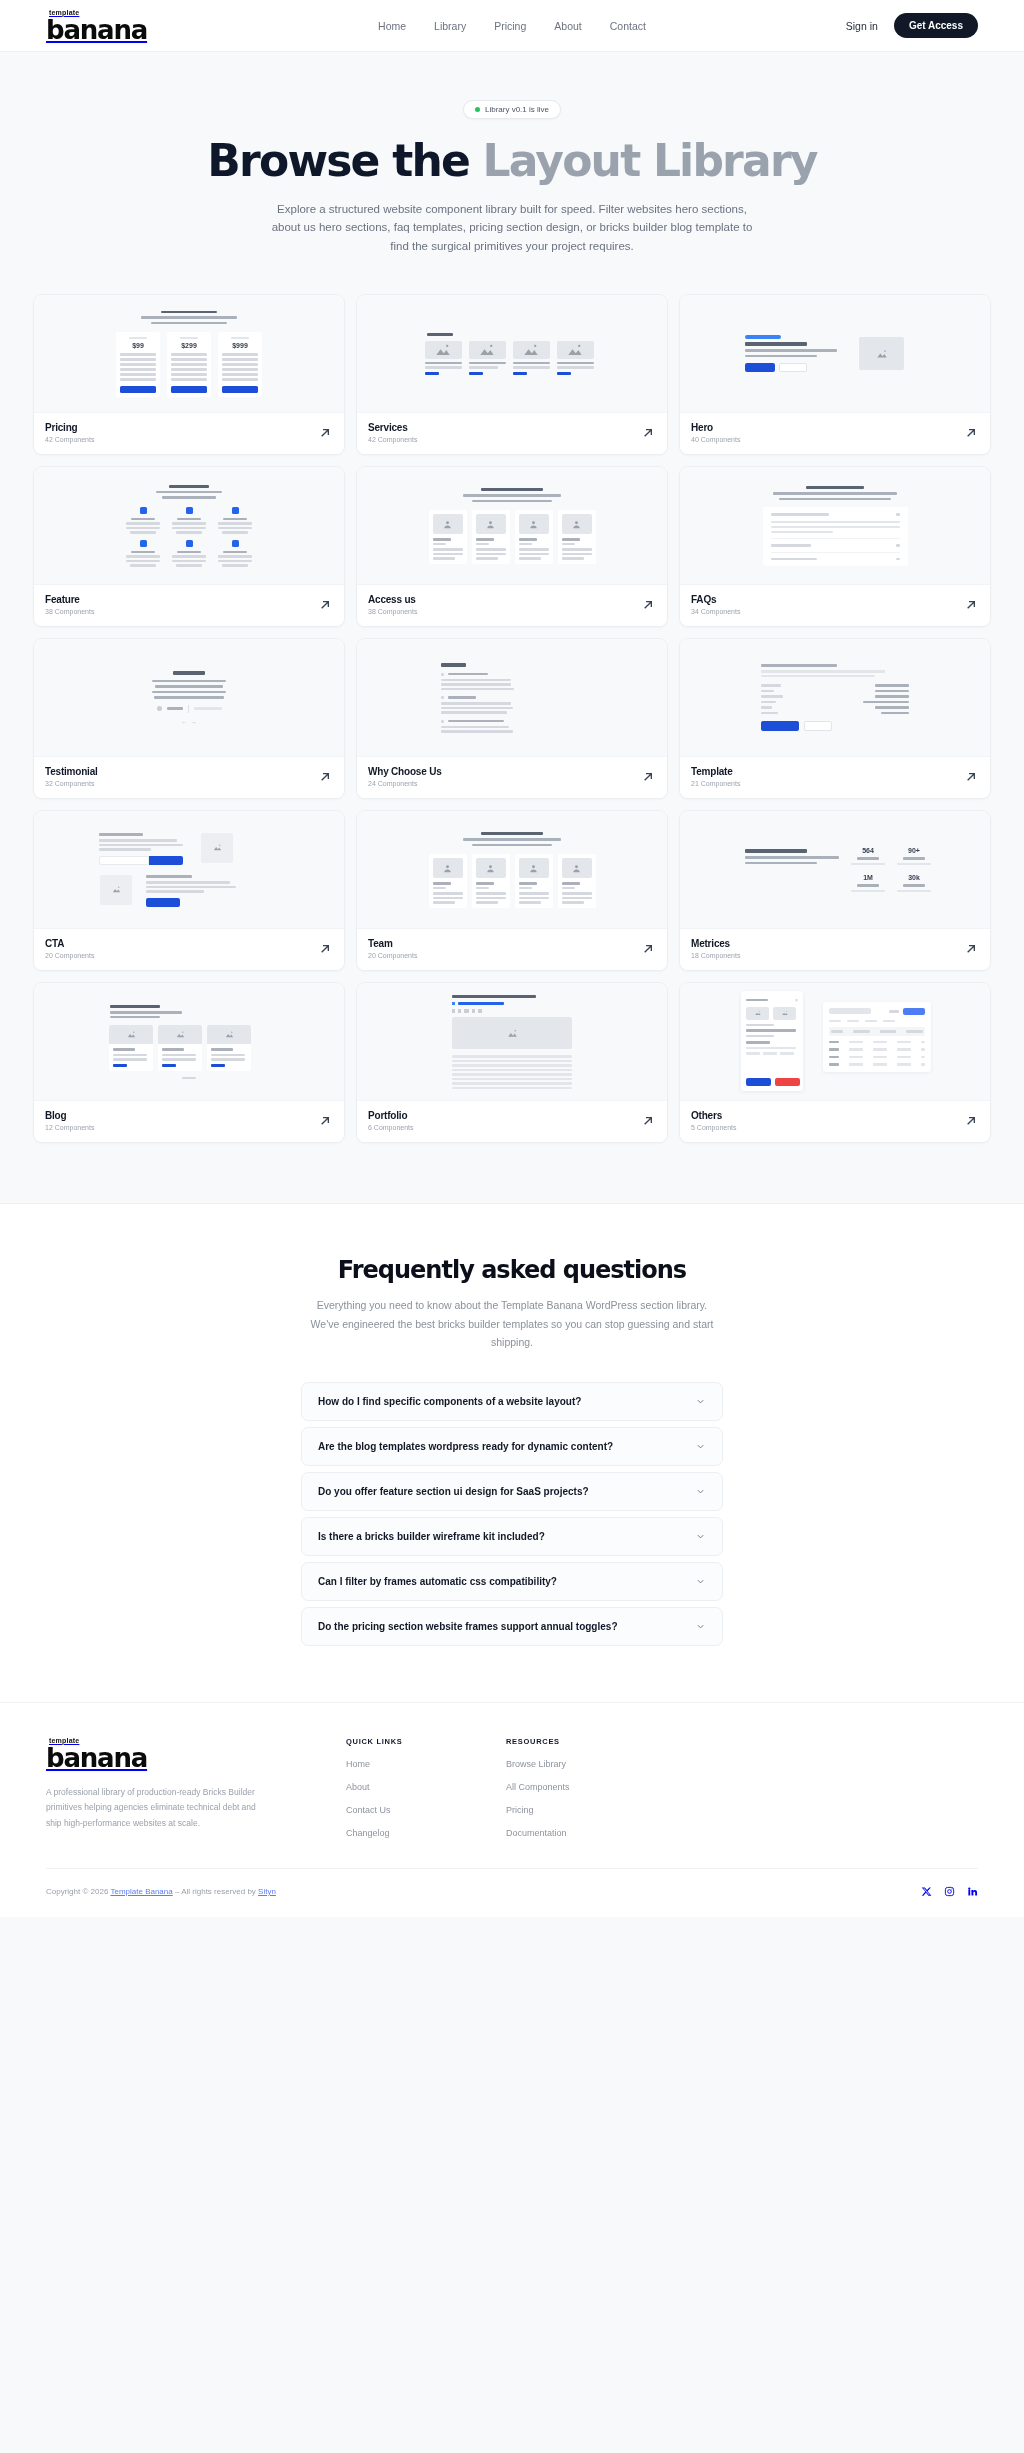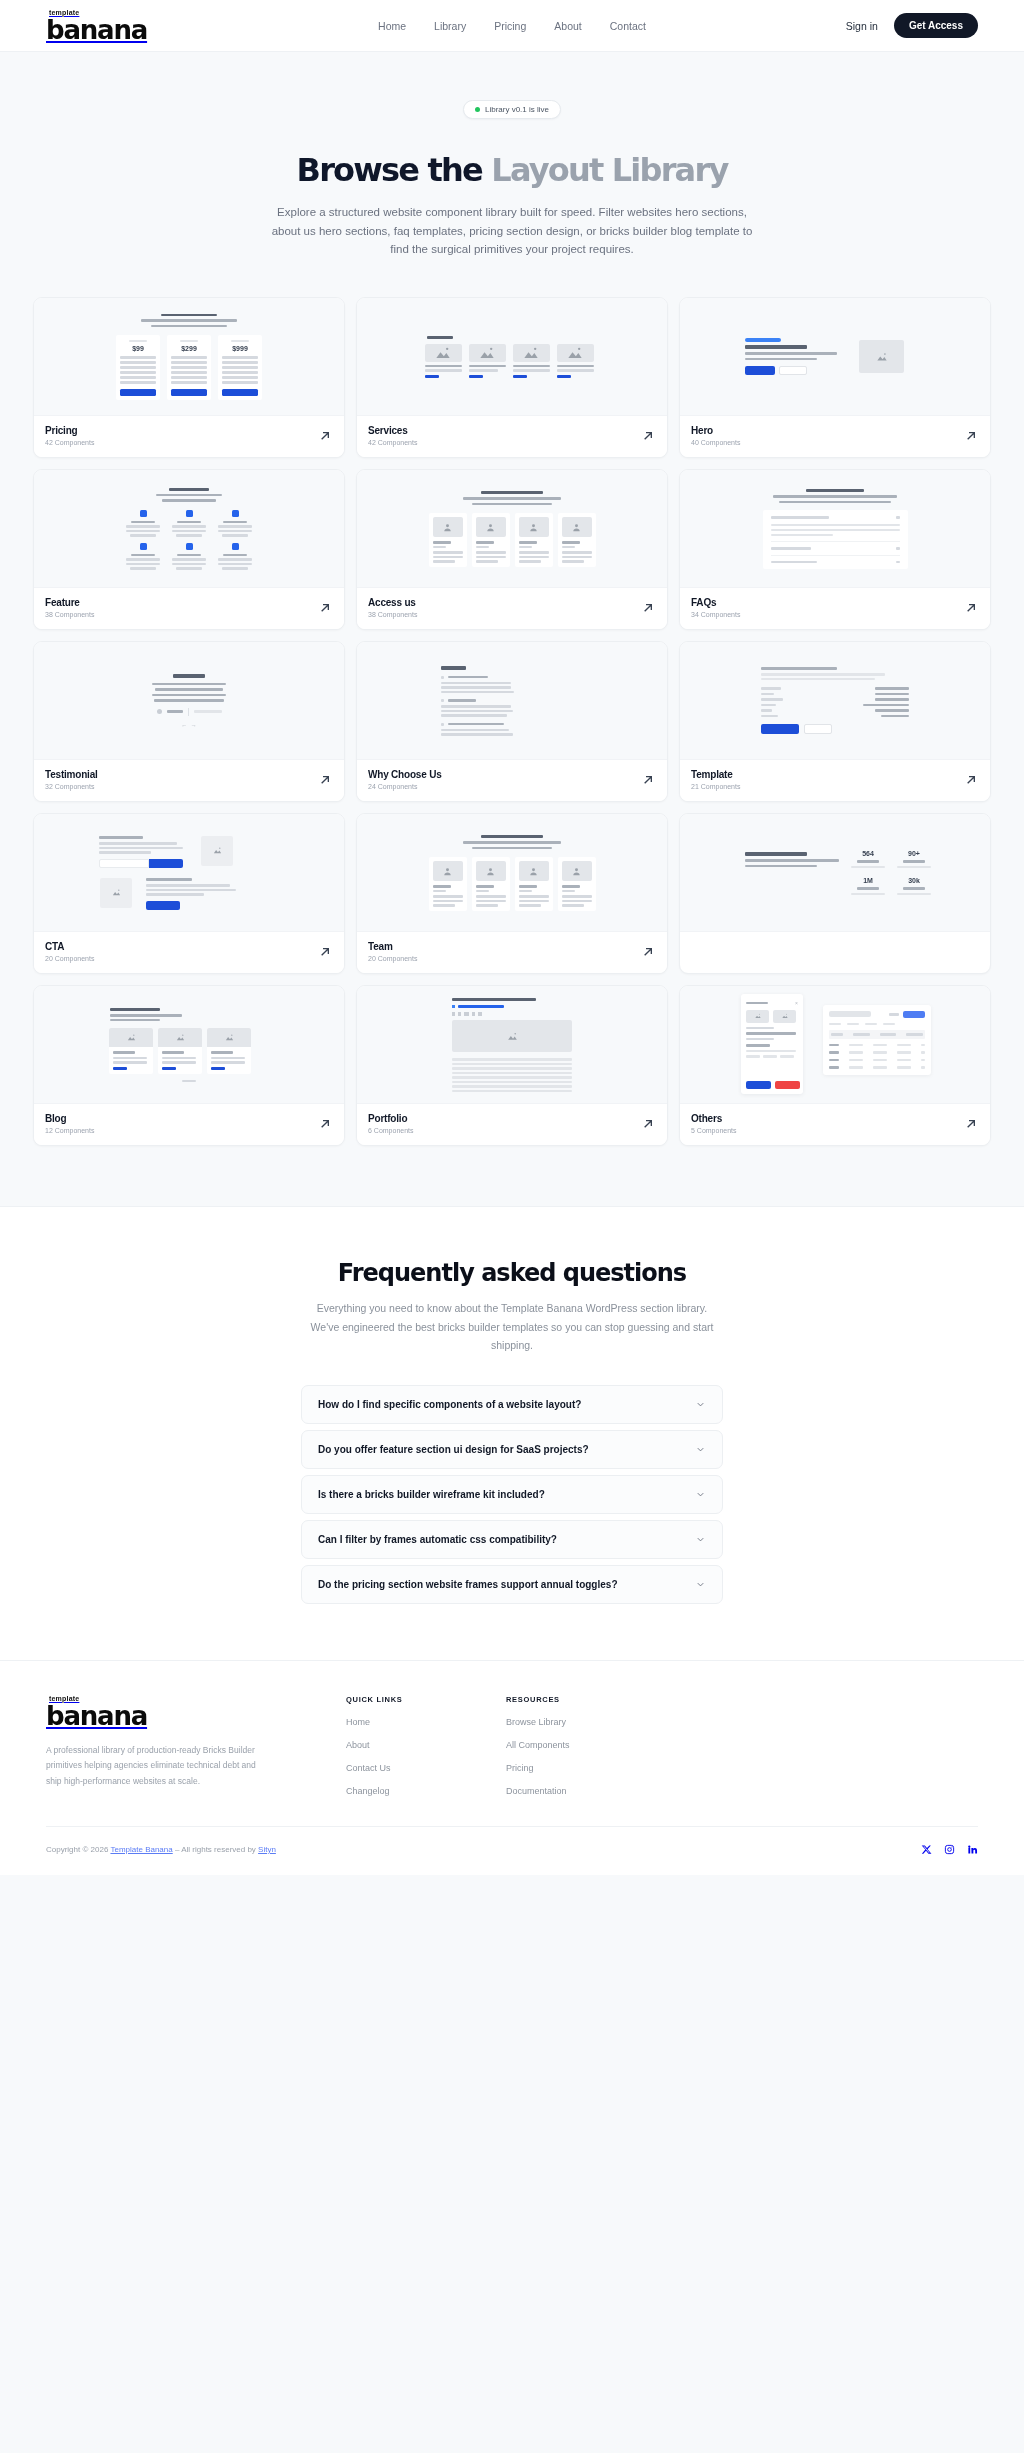--- a/index.html
+++ b/index.html
@@ -39,21 +39,21 @@
   
   .hero { padding: 46px 0 26px; text-align: center; }
   .pill {
     display: inline-flex; align-items: center; gap: 5px;
     background: #fff; border: 1px solid #e6eaee; border-radius: 999px;
     padding: 4px 11px; font-size: 8px; color: #4b5563;
     box-shadow: 0 1px 2px rgba(16,24,40,.04);
   }
   .dot { width: 5px; height: 5px; border-radius: 50%; background: #22c55e; display: inline-block; }
   .hero h1 {
-    margin-top: 34px; font-size: 32px; font-weight: 700; letter-spacing: -1.8px;
+    margin-top: 18px; font-size: 44px; font-weight: 700; letter-spacing: -1.8px;
     font-family: "DejaVu Sans", sans-serif; line-height: 1.08;
   }
   .hero h1 .muted { color: #9aa2ad; }
   .hero p {
     margin: 15px auto 0; max-width: 500px;
     font-size: 11.5px; line-height: 1.65; color: #6b7280;
   }
 
   
   .grid {
@@ -749,20 +749,29 @@
                 <div class="bar light" style="width:34px;margin:3px auto 0"></div>
               </div>
             <div style="width:34px;text-align:center">
                 <div style="font-size:7px;font-weight:700;color:#374151">30k</div>
                 <div class="bar mid" style="width:22px;margin:3px auto 0"></div>
                 <div class="bar light" style="width:34px;margin:3px auto 0"></div>
               </div>
           </div>
         </div>
       </div>
+      <div class="card-foot">
+        <div>
+          <div class="card-title">Metrices</div>
+          <div class="card-sub">18 Components</div>
+        </div>
+        <svg class="arrow-ico" viewBox="0 0 24 24" fill="none" stroke="currentColor" stroke-width="2">
+            <path d="M7 17L17 7M9 7h8v8"></path>
+          </svg>
+      </div>
     </div>
 
     <div class="card">
       <div class="card-preview">
         <div style="width:160px">
           <div class="bar dark" style="width:50px;height:3.5px;margin-left:1px"></div>
           <div class="bar mid" style="width:72px;margin-top:3px;margin-left:1px"></div>
           <div class="bar mid" style="width:50px;margin-top:2px;margin-left:1px"></div>
           <div style="display:flex;gap:5px;margin-top:7px">
             <div class="white-card" style="width:44px;padding:0 0 4px">
@@ -966,20 +975,26 @@
     </div>
 
   </section>
 
   <section class="faq-sec">
     <h2>Frequently asked questions</h2>
     <p class="sub">Everything you need to know about the Template Banana WordPress section library. We've engineered the best bricks builder templates so you can stop guessing and start shipping.</p>
     <div class="faq-list">
       <div class="faq-item">
         <span class="faq-q">How do I find specific components of a website layout?</span>
+        <svg class="chev" viewBox="0 0 24 24" fill="none" stroke="currentColor" stroke-width="2">
+            <path d="M6 9l6 6 6-6"></path>
+          </svg>
+      </div>
+      <div class="faq-item">
+        <span class="faq-q">Are the blog templates wordpress ready for dynamic content?</span>
         <svg class="chev" viewBox="0 0 24 24" fill="none" stroke="currentColor" stroke-width="2">
             <path d="M6 9l6 6 6-6"></path>
           </svg>
       </div>
       <div class="faq-item">
         <span class="faq-q">Do you offer feature section ui design for SaaS projects?</span>
         <svg class="chev" viewBox="0 0 24 24" fill="none" stroke="currentColor" stroke-width="2">
             <path d="M6 9l6 6 6-6"></path>
           </svg>
       </div>

